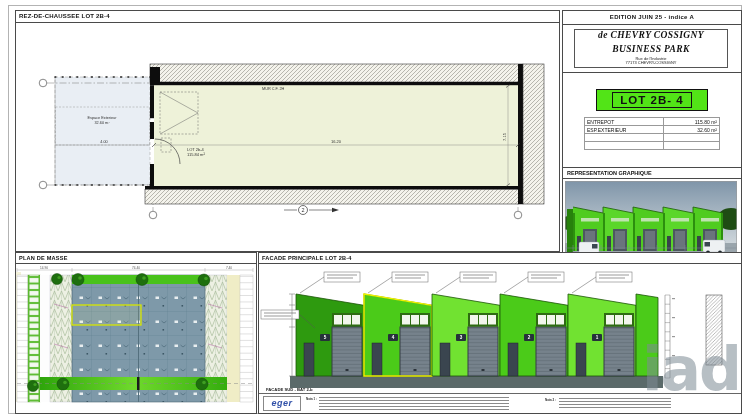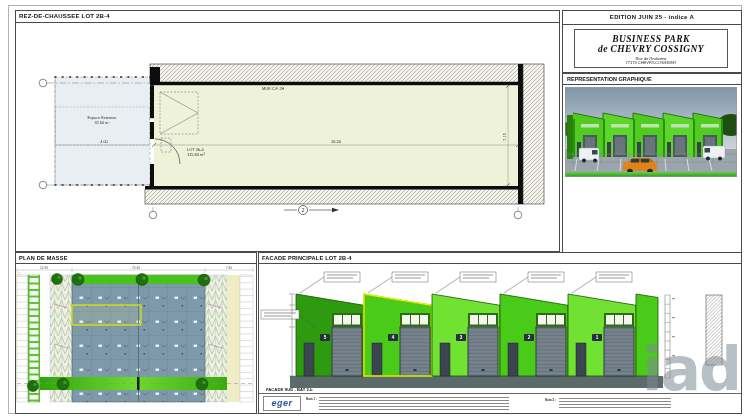--- a/index.html
+++ b/index.html
@@ -183,27 +183,52 @@
         <text x="287" y="189.3" font-size="5.5" text-anchor="middle" fill="#333">2</text>
       </g>
     </svg>
   </div>
 
   <div class="right-col">
     <div class="edition">EDITION JUIN 25 - indice A</div>
 
     <div class="titlebox-wrap">
       <div class="titlebox">
+        <div class="proj">de CHEVRY COSSIGNY</div>
         <div class="proj first">BUSINESS PARK</div>
-        <div class="proj">de CHEVRY COSSIGNY</div>
         <div class="addr">Rue de l'Industrie</div>
         <div class="addr" style="margin-top:0;">77173 CHEVRY-COSSIGNY</div>
       </div>
     </div>
 
+    <div class="lot-wrap">
+      <div class="lot-banner">
+        <span class="inner">LOT 2B- 4</span>
+      </div>
+      <table class="surface">
+        <tbody>
+            <tr>
+          <td class="lbl">ENTREPOT</td>
+          <td class="val">115.80 m²</td>
+        </tr>
+        <tr>
+          <td class="lbl">ESP.EXTERIEUR</td>
+          <td class="val">32.60 m²</td>
+        </tr>
+        <tr>
+              <td class="lbl"></td>
+              <td class="val"></td>
+            </tr>
+        <tr>
+              <td class="lbl"></td>
+              <td class="val"></td>
+            </tr>
+      </tbody>
+        </table>
+    </div>
 
     <div class="rep-header">REPRESENTATION GRAPHIQUE</div>
 
     <div class="render-wrap">
       <svg width="172" height="90" viewBox="0 0 172 90" style="margin:2px auto 0 2px">
         <rect x="0" y="0" width="172" height="62" fill="url(#skygrad)"></rect>
         <ellipse cx="166" cy="38" rx="14" ry="11" fill="#1f4d14"></ellipse>
         <ellipse cx="4" cy="42" rx="9" ry="7" fill="#2a5d1d"></ellipse>
         <rect x="0" y="62" width="172" height="28" fill="#9aa5ac"></rect>
 

